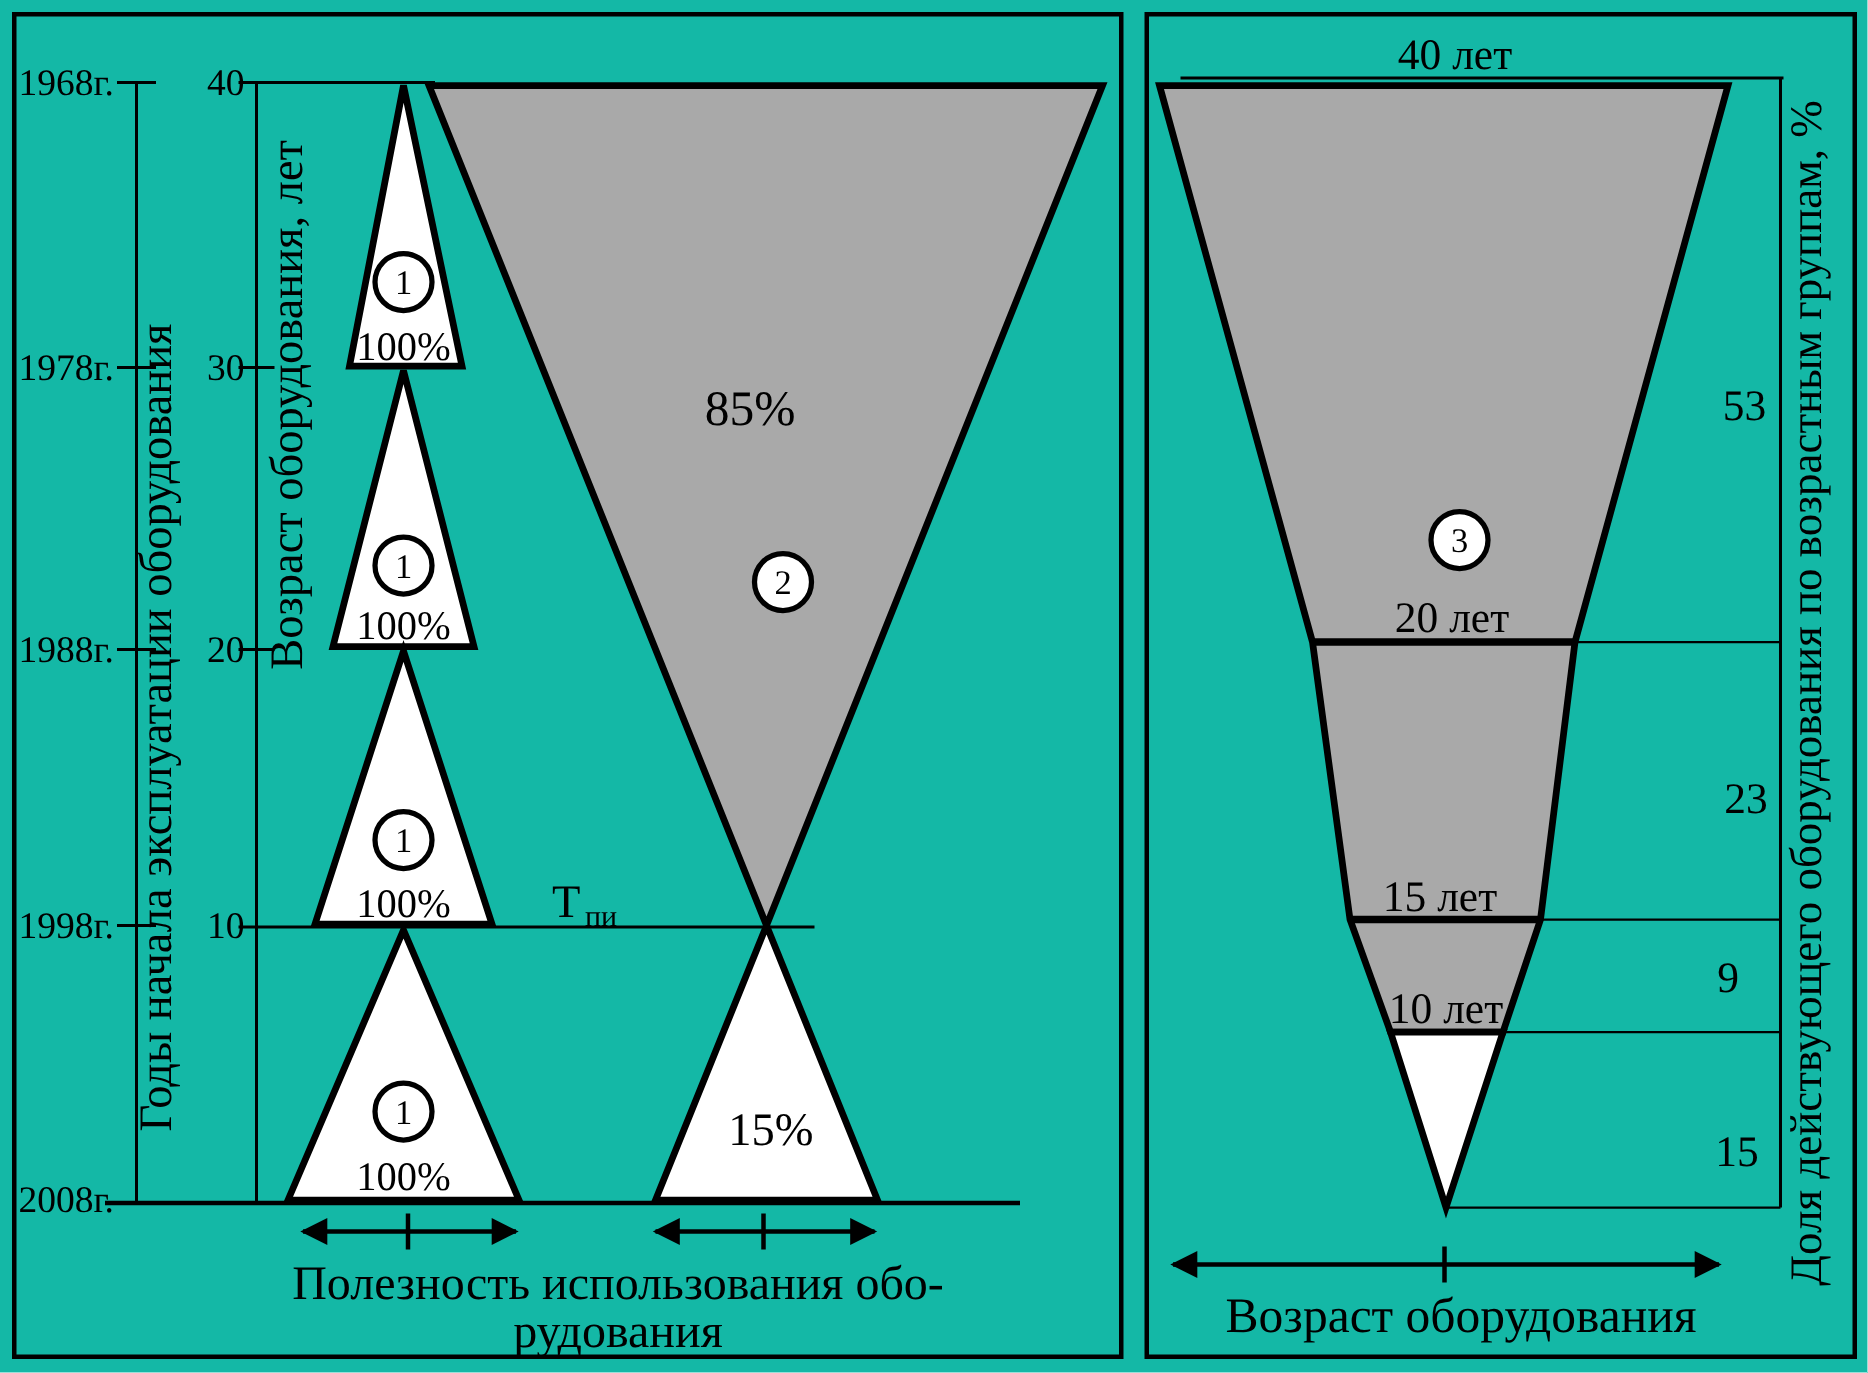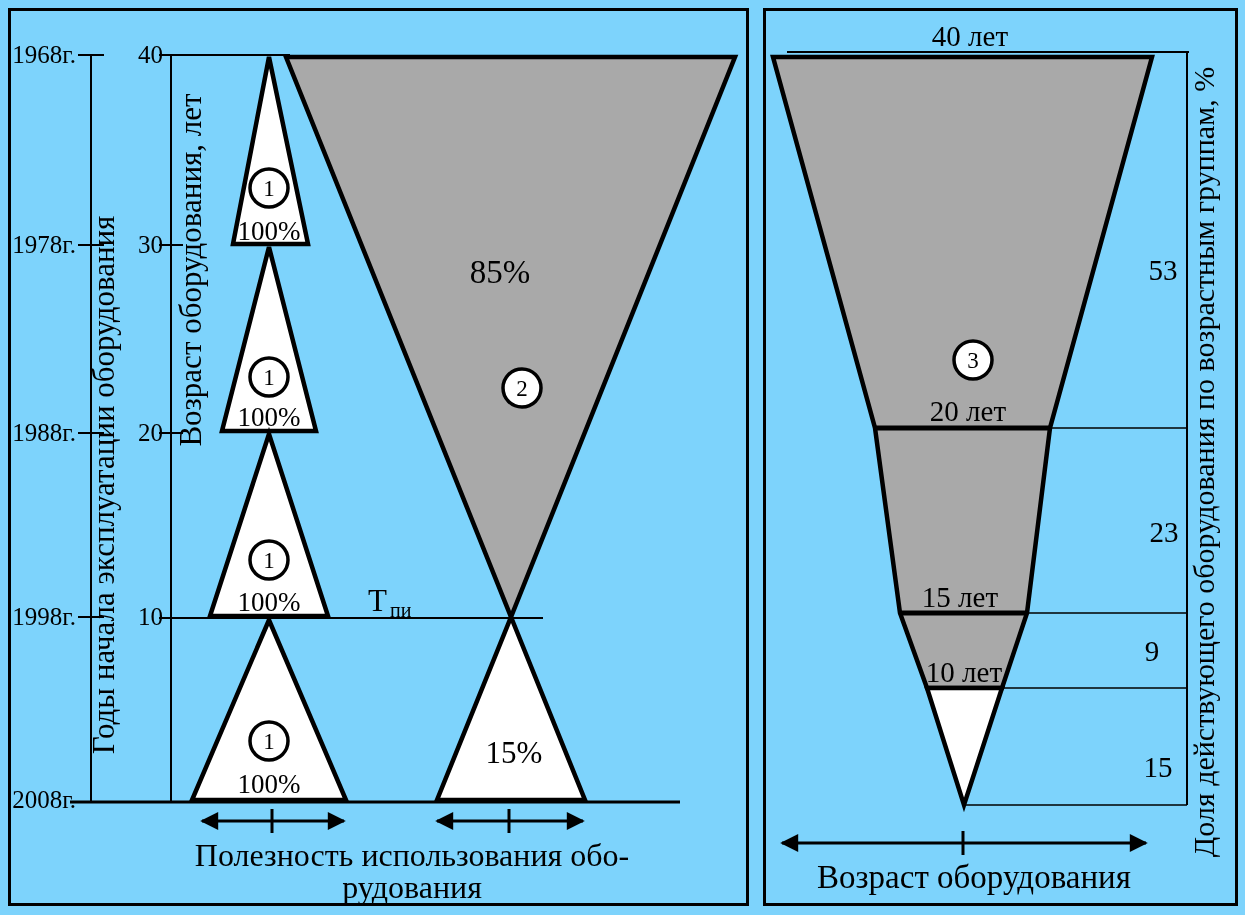--- a/index.html
+++ b/index.html
@@ -1,20 +1,20 @@
 <!DOCTYPE html>
 <html><head>
 <meta charset="utf-8">
 <style>
   html, body { margin: 0; padding: 0; background: #ffffff; }
   .fig-wrap {
     position: relative;
     width: 1245px;
     height: 915px;
-    background: #7dd3fc;
+    background: #14b8a6;
     font-family: "Liberation Serif", "DejaVu Serif", serif;
   }
   svg { display: block; }
   text {
     font-family: "Liberation Serif", "DejaVu Serif", serif;
     fill: #000000;
   }
 </style>
 </head>
 <body>

